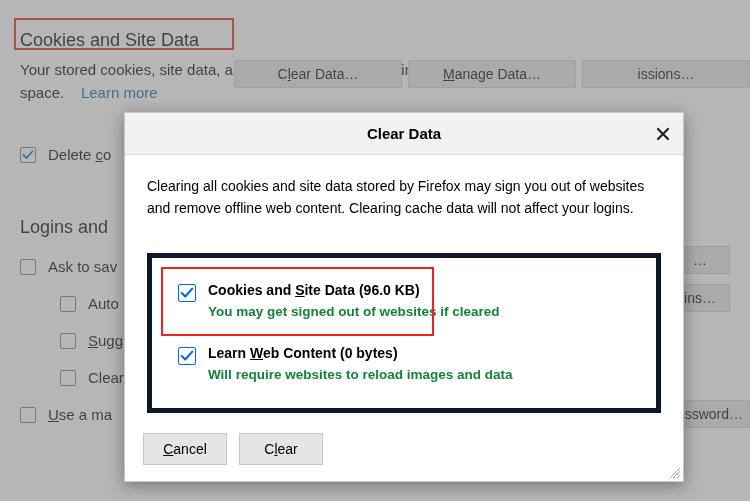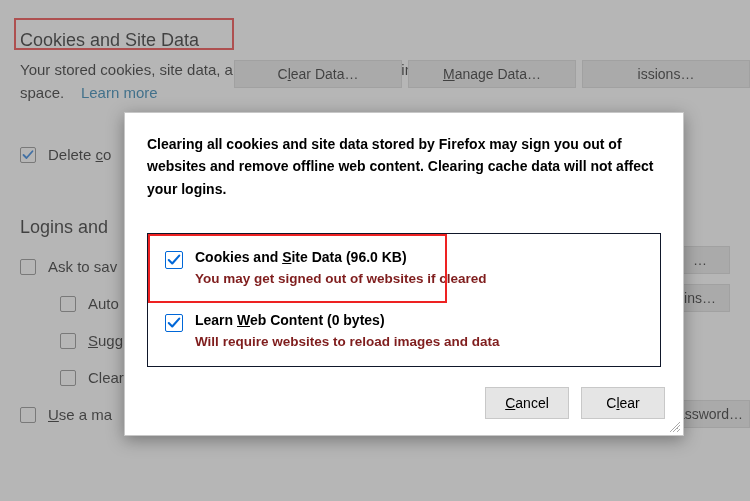--- a/index.html
+++ b/index.html
@@ -121,28 +121,28 @@
     transform: translateY(-50%);
     cursor: pointer;
     width: 20px; height: 20px;
     display:flex;align-items:center;justify-content:center;
   }
   .dlg-close svg { width: 14px; height: 14px; }
 
   .dlg-body { padding: 20px 22px 4px; }
   .dlg-msg {
     font-size: 14px;
-    font-weight: bold;
+    font-weight: normal;
     line-height: 1.6;
     margin-bottom: 14px;
   }
 
   .dlg-options {
-    border: 1px solid #0f172a;
-    padding: 3px;
+    border: 5px solid #0f172a;
+    padding: 12px;
     margin-top: 33px;
   }
   .dlg-opt {
     display: flex;
     gap: 12px;
     padding: 12px 14px 14px;
     position: relative;
   }
   .dlg-opt + .dlg-opt { border-top: none; }
   .opt-cb {
@@ -153,33 +153,32 @@
     display: flex;
     align-items: center;
     justify-content: center;
     flex-shrink: 0;
     margin-top: 2px;
     cursor: pointer;
   }
   .opt-cb svg { width: 14px; height: 14px; }
   .opt-texts { flex: 1; }
   .opt-title { font-weight: bold; font-size: 14px; margin-bottom: 6px; }
-  .opt-sub { font-size: 13.5px; color: #7f1d1d; font-weight: bold; }
+  .opt-sub { font-size: 13.5px; color: #15803d; font-weight: bold; }
 
   .dlg-hl {
     position: absolute;
     border: 2px solid #e22;
     left: -3px; right: 210px;
     top: -3px; bottom: -3px;
     pointer-events: none;
   }
 
   .dlg-footer {
     display: flex;
-    justify-content: flex-end;
     gap: 12px;
     padding: 16px 18px 16px;
     position: relative;
   }
   .dlg-btn {
     min-width: 84px;
     height: 32px;
     background: #e5e5e5;
     border: 1px solid #c8c8c8;
     font-size: 14px;
@@ -267,20 +266,28 @@
   <div style="position:absolute;right:0;top:246px;display:flex;flex-direction:column;gap:6px">
     <div class="panel-btn" style="width:60px">…</div>
     <div class="panel-btn" style="width:60px;margin-top:4px"><span>ins…</span></div>
     <div class="panel-btn" style="width:80px;margin-top:82px"><span>assword…</span></div>
   </div>
 </div>
 
 <div class="overlay"></div>
 
 <div class="dialog">
+  <div class="dlg-header">
+    <span>Clear Data</span>
+    <span class="dlg-close">
+      <svg viewBox="0 0 14 14">
+          <path d="M2 2 L12 12 M12 2 L2 12" stroke="#222" stroke-width="2.2" stroke-linecap="round"></path>
+        </svg>
+    </span>
+  </div>
 
   <div class="dlg-body">
     <div class="dlg-msg">Clearing all cookies and site data stored by Firefox may sign you out of websites and remove offline web content. Clearing cache data will not affect your logins.</div>
 
     <div class="dlg-options">
       <div class="dlg-opt" style="position:relative">
         <div class="dlg-hl"></div>
         <span class="opt-cb">
           <svg viewBox="0 0 16 16">
               <path d="M2 8 L6 12 L14 3" stroke="#0067d8" stroke-width="2.4" fill="none" stroke-linecap="round" stroke-linejoin="round"></path>

